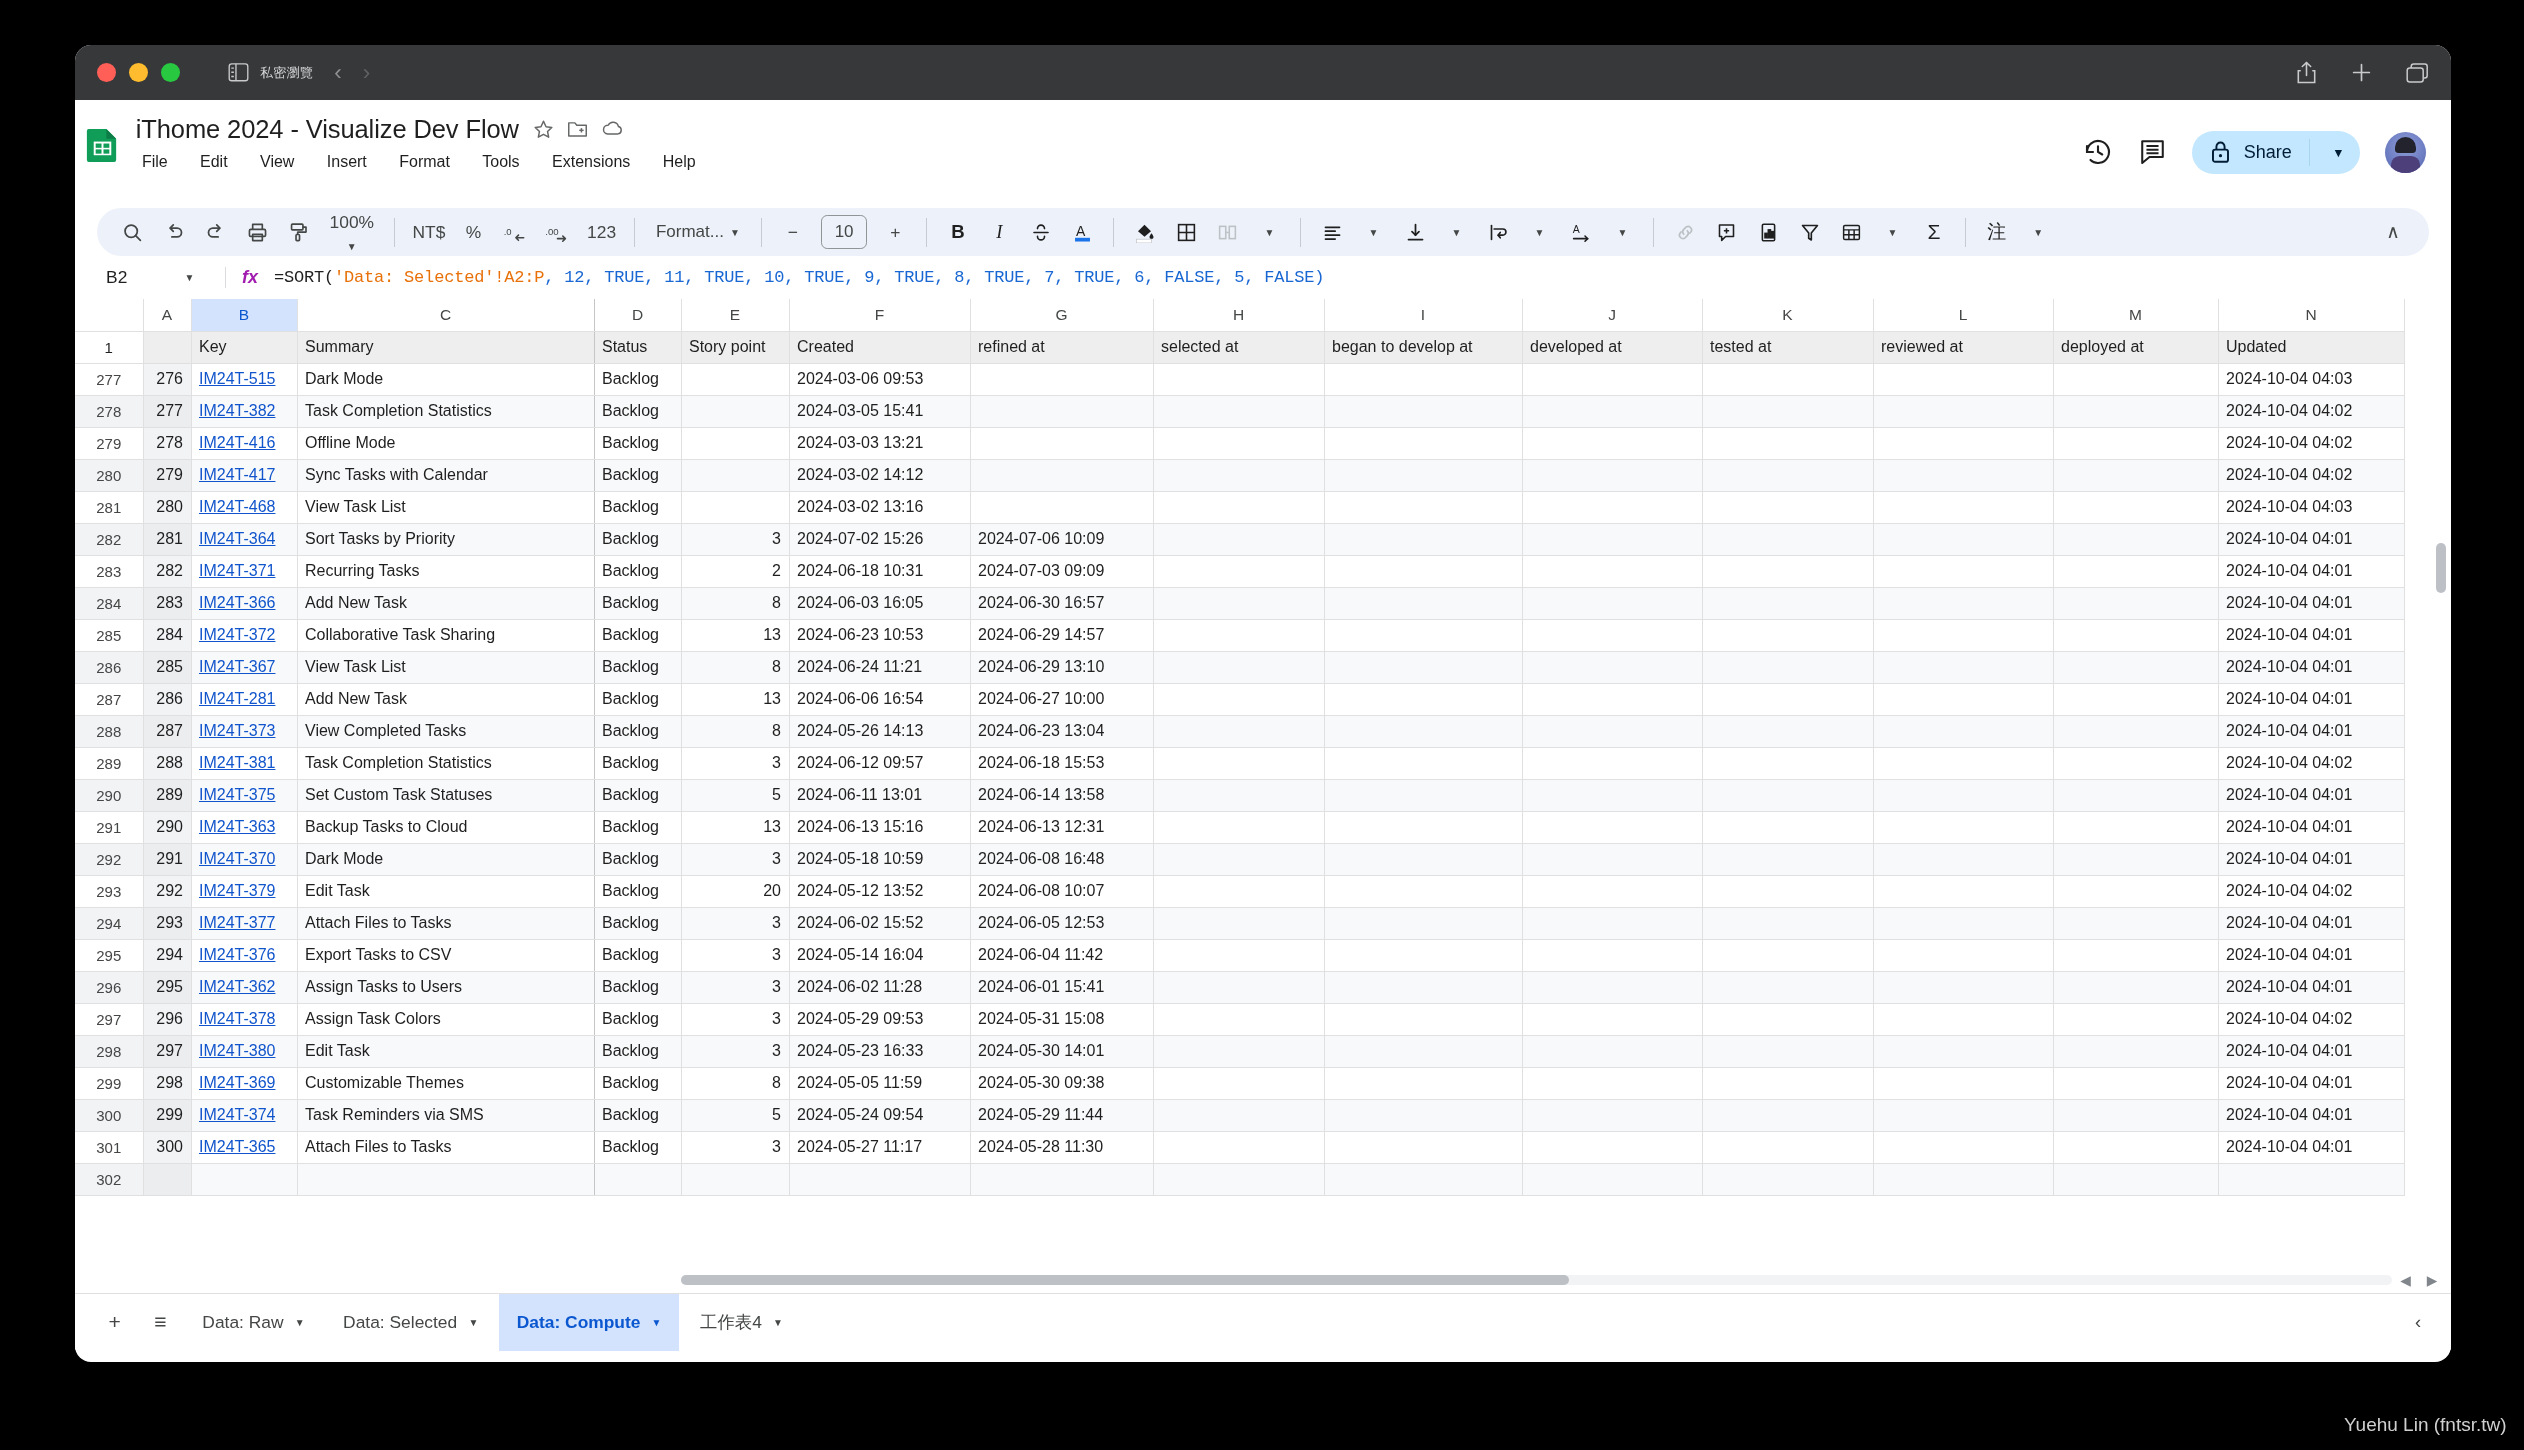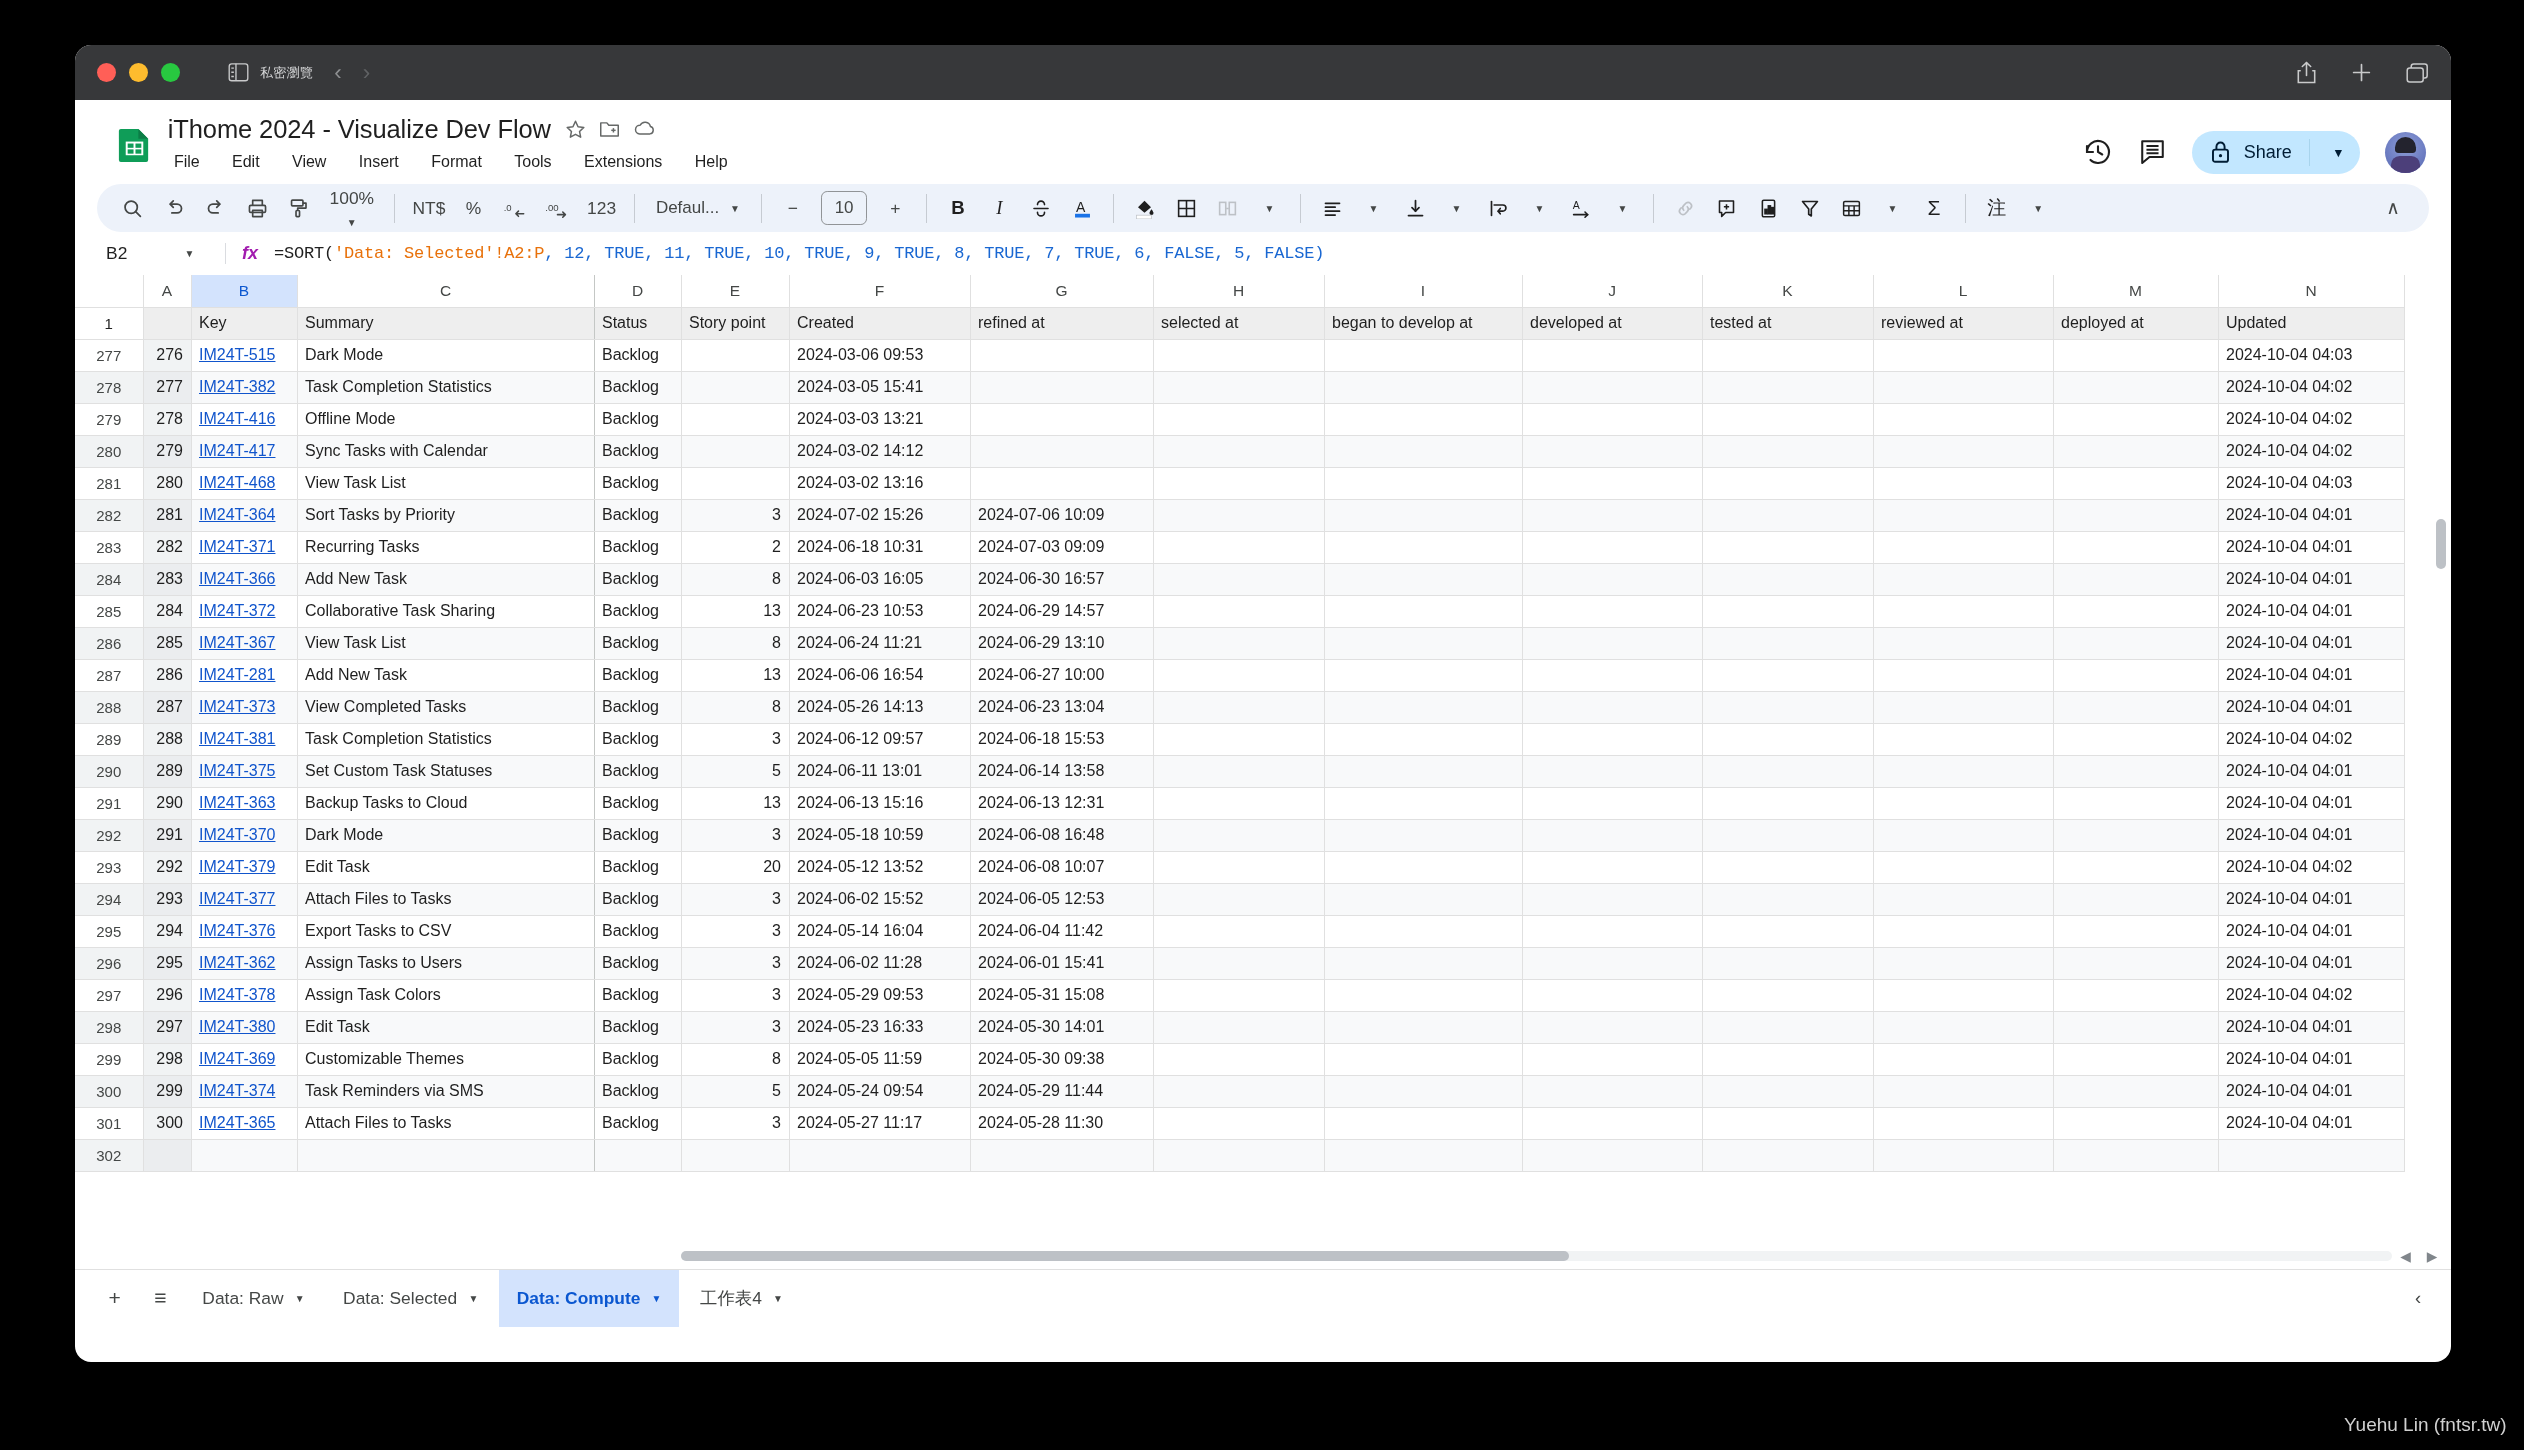--- a/index.html
+++ b/index.html
@@ -29,21 +29,21 @@
   .dot { width: 19px; height: 19px; border-radius: 50%; }
   .dot.r { background: #ff5f57; } .dot.y { background: #febc2e; } .dot.g { background: #28c840; }
   .sidebar-toggle-icon { margin-left: 48px; width: 21px; height: 18.6px; }
   .private-label { color: #d2d3d4; font-size: 13px; margin-left: 10.6px; letter-spacing: 0.3px; }
   .navarrow { color: #8e9092; font-size: 22.4px; margin-left: 21px; font-weight: 300; }
   .navarrow.fwd { color: #606264; }
   .chrome-right { margin-left: auto; display: flex; align-items: center; gap: 34px; }
   .chrome-right svg { display: block; }
 
   
-  .sheets-head { background: #fff; height: 84px; display: flex; align-items: flex-start; padding: 15px 25px 0 40px; }
+  .sheets-head { background: #fff; height: 108px; display: flex; align-items: flex-start; padding: 15px 25px 0 8px; }
   .logo { width: 39px; height: 39px; margin-top: 10px; flex: 0 0 auto; }
   .titlewrap { margin-left: 13.7px; }
   .docrow { display: flex; align-items: center; gap: 13.7px; }
   .doctitle { font-size: 25.5px; color: #1f1f1f; font-weight: 400; letter-spacing: -0.1px; }
   .headicon { width: 21px; height: 21px; opacity: .82; }
   .menurow { display: flex; gap: 22.4px; margin-top: 6.2px; margin-left: 1.2px; }
   .menuitem { font-size: 16px; color: #1f1f1f; padding: 2.5px 5px; border-radius: 5px; cursor: pointer; }
   .head-right { margin-left: auto; display: flex; align-items: center; gap: 25px; padding-top: 16px; }
   .share-btn {
     display: flex; align-items: center; background: #c2e7ff;
@@ -305,21 +305,21 @@
     </div>
     <div class="tbtn">
       <svg width="29" height="21" viewBox="0 0 32 24" style="font-size:28px">
           <text x="2" y="15" font-size="11" fill="#444746" font-family="Liberation Sans, sans-serif">.00</text>
           <path d="M16 19 h9 M25 19 l-3-3 M25 19 l-3 3" stroke="#444746" stroke-width="1.8" fill="none" stroke-linecap="round"></path>
         </svg>
     </div>
     <div class="tbtn">123</div>
     <div class="tsep"></div>
     <div class="tbtn fontsel">
-      <span class="v">Defaul...</span>
+      <span class="v">Format...</span>
       <span class="caret">▼</span>
     </div>
     <div class="tsep"></div>
     <div class="tbtn">−</div>
     <div class="tbtn">
         <span class="fsbox">10</span>
       </div>
     <div class="tbtn">+</div>
     <div class="tsep"></div>
     <div class="tbtn" style="font-weight:700;font-size:18.6px;color:#1f1f1f">B</div>

